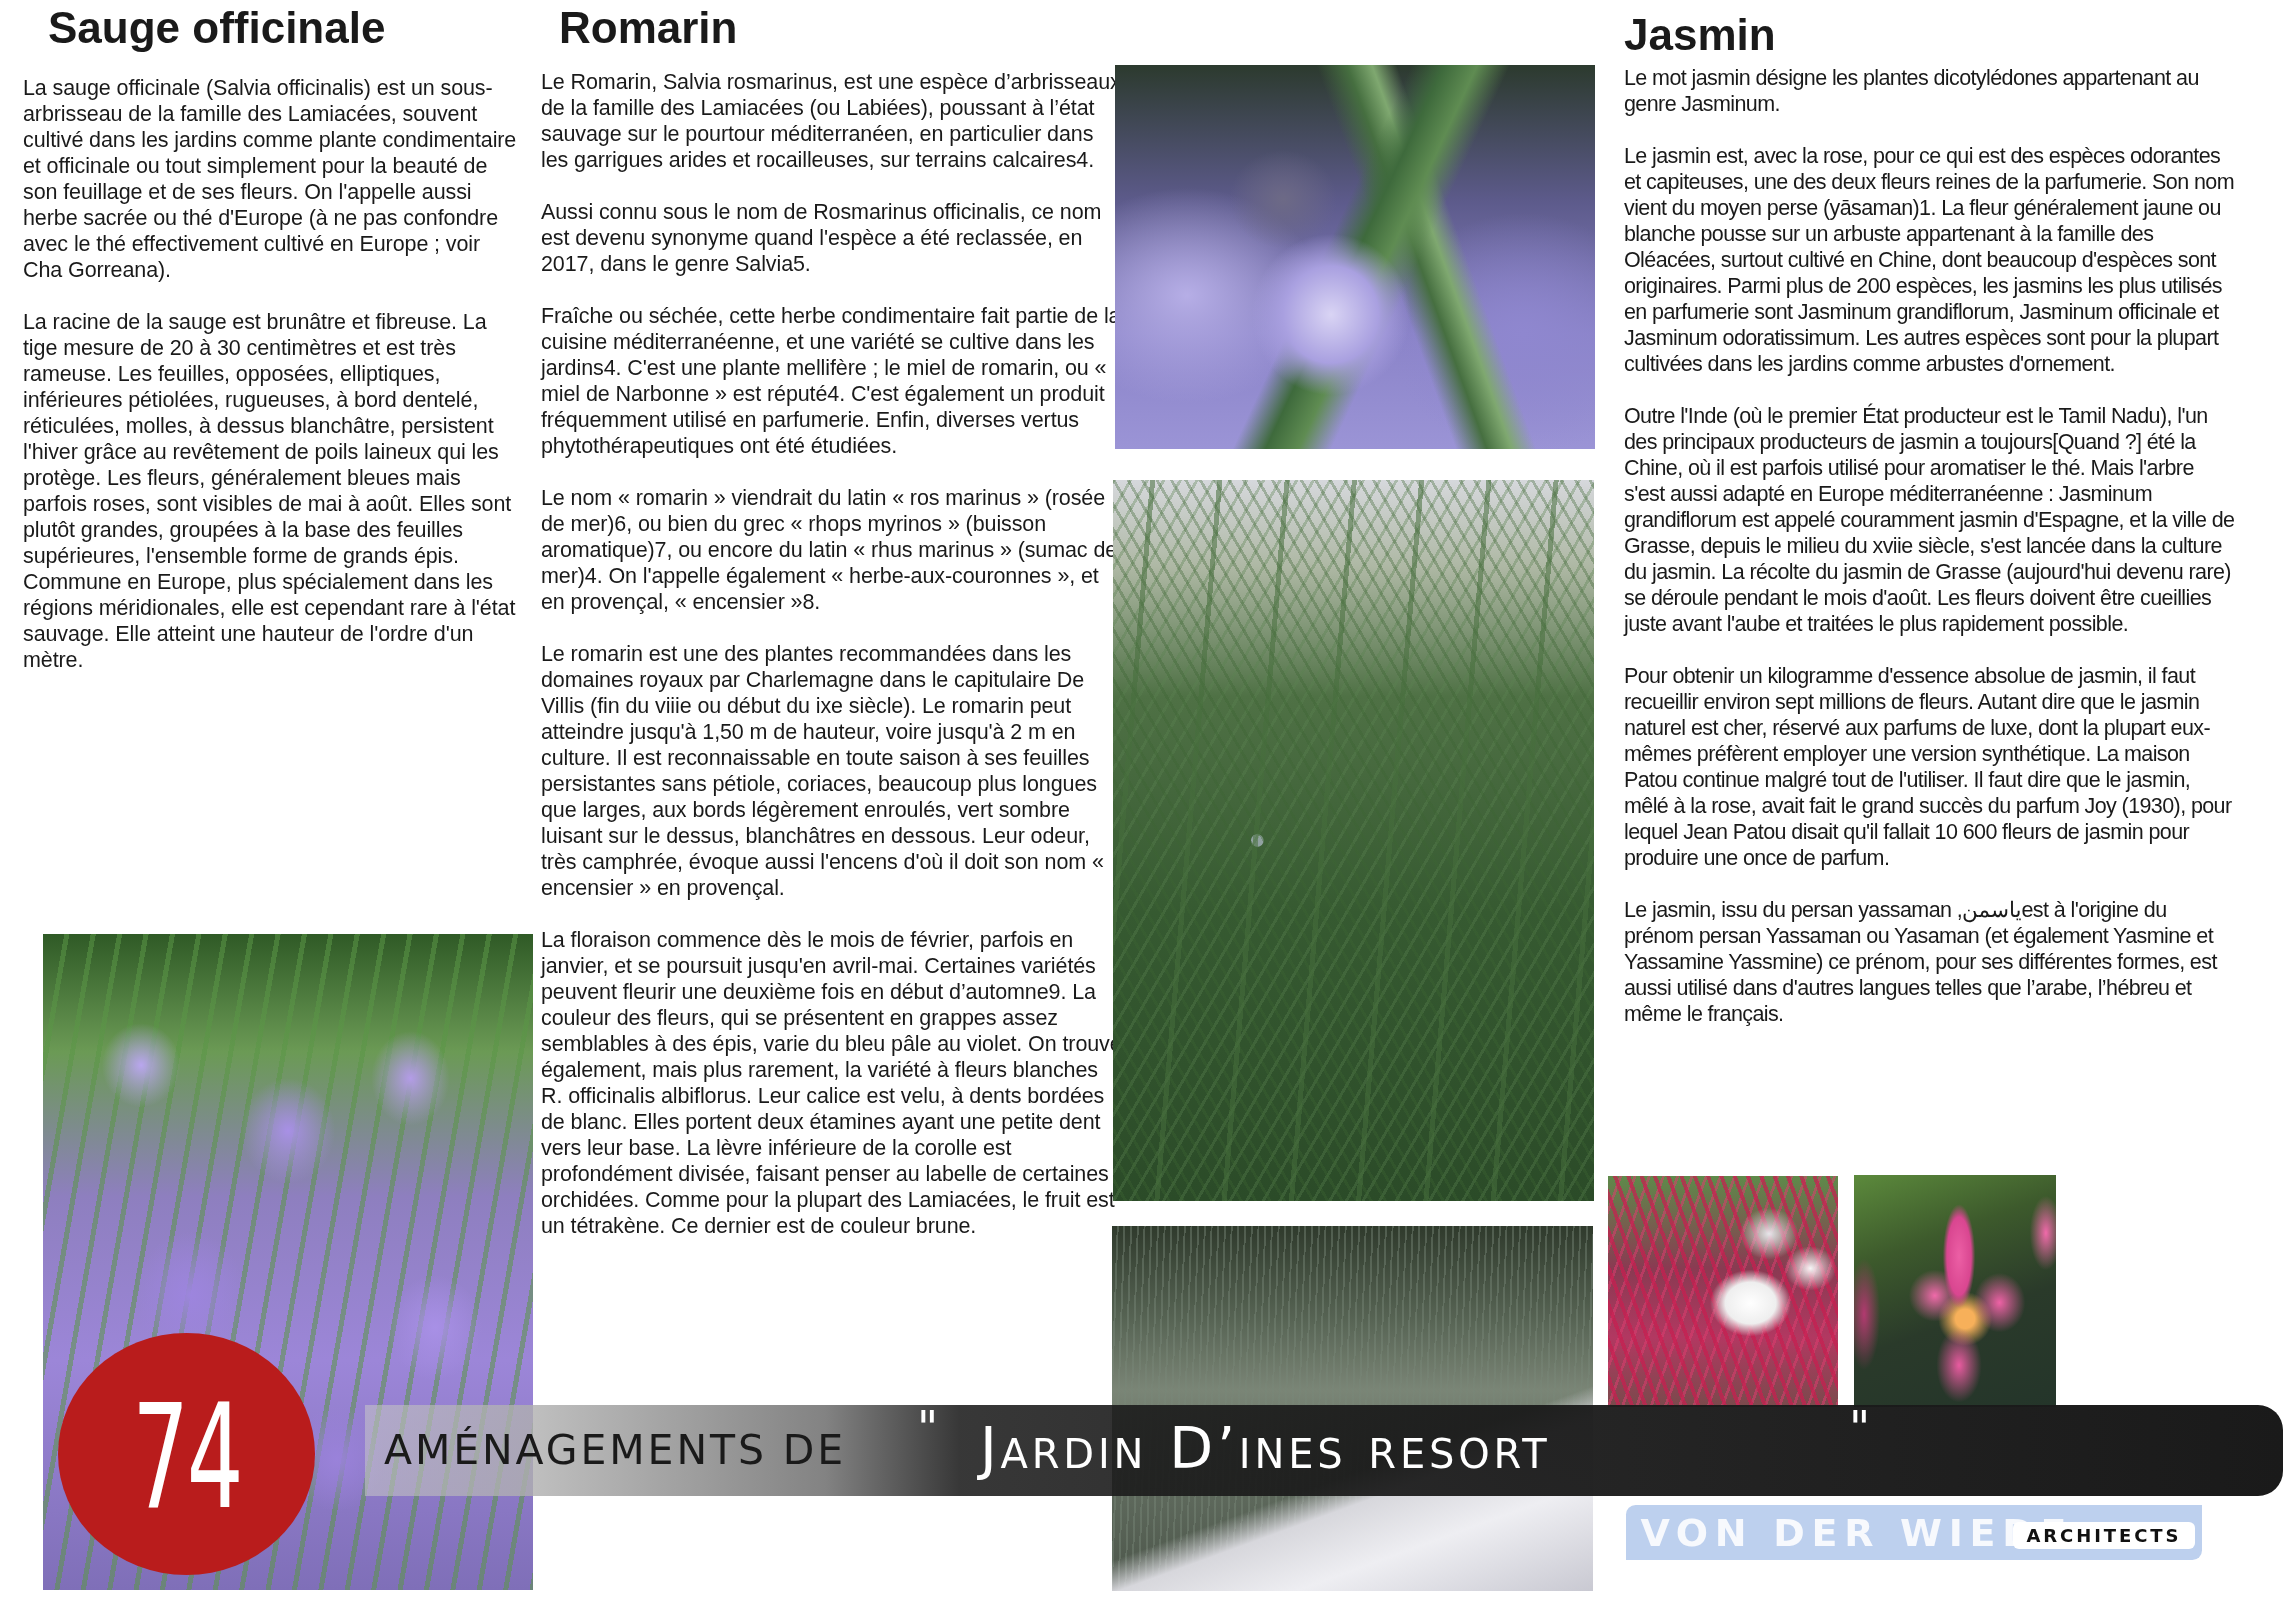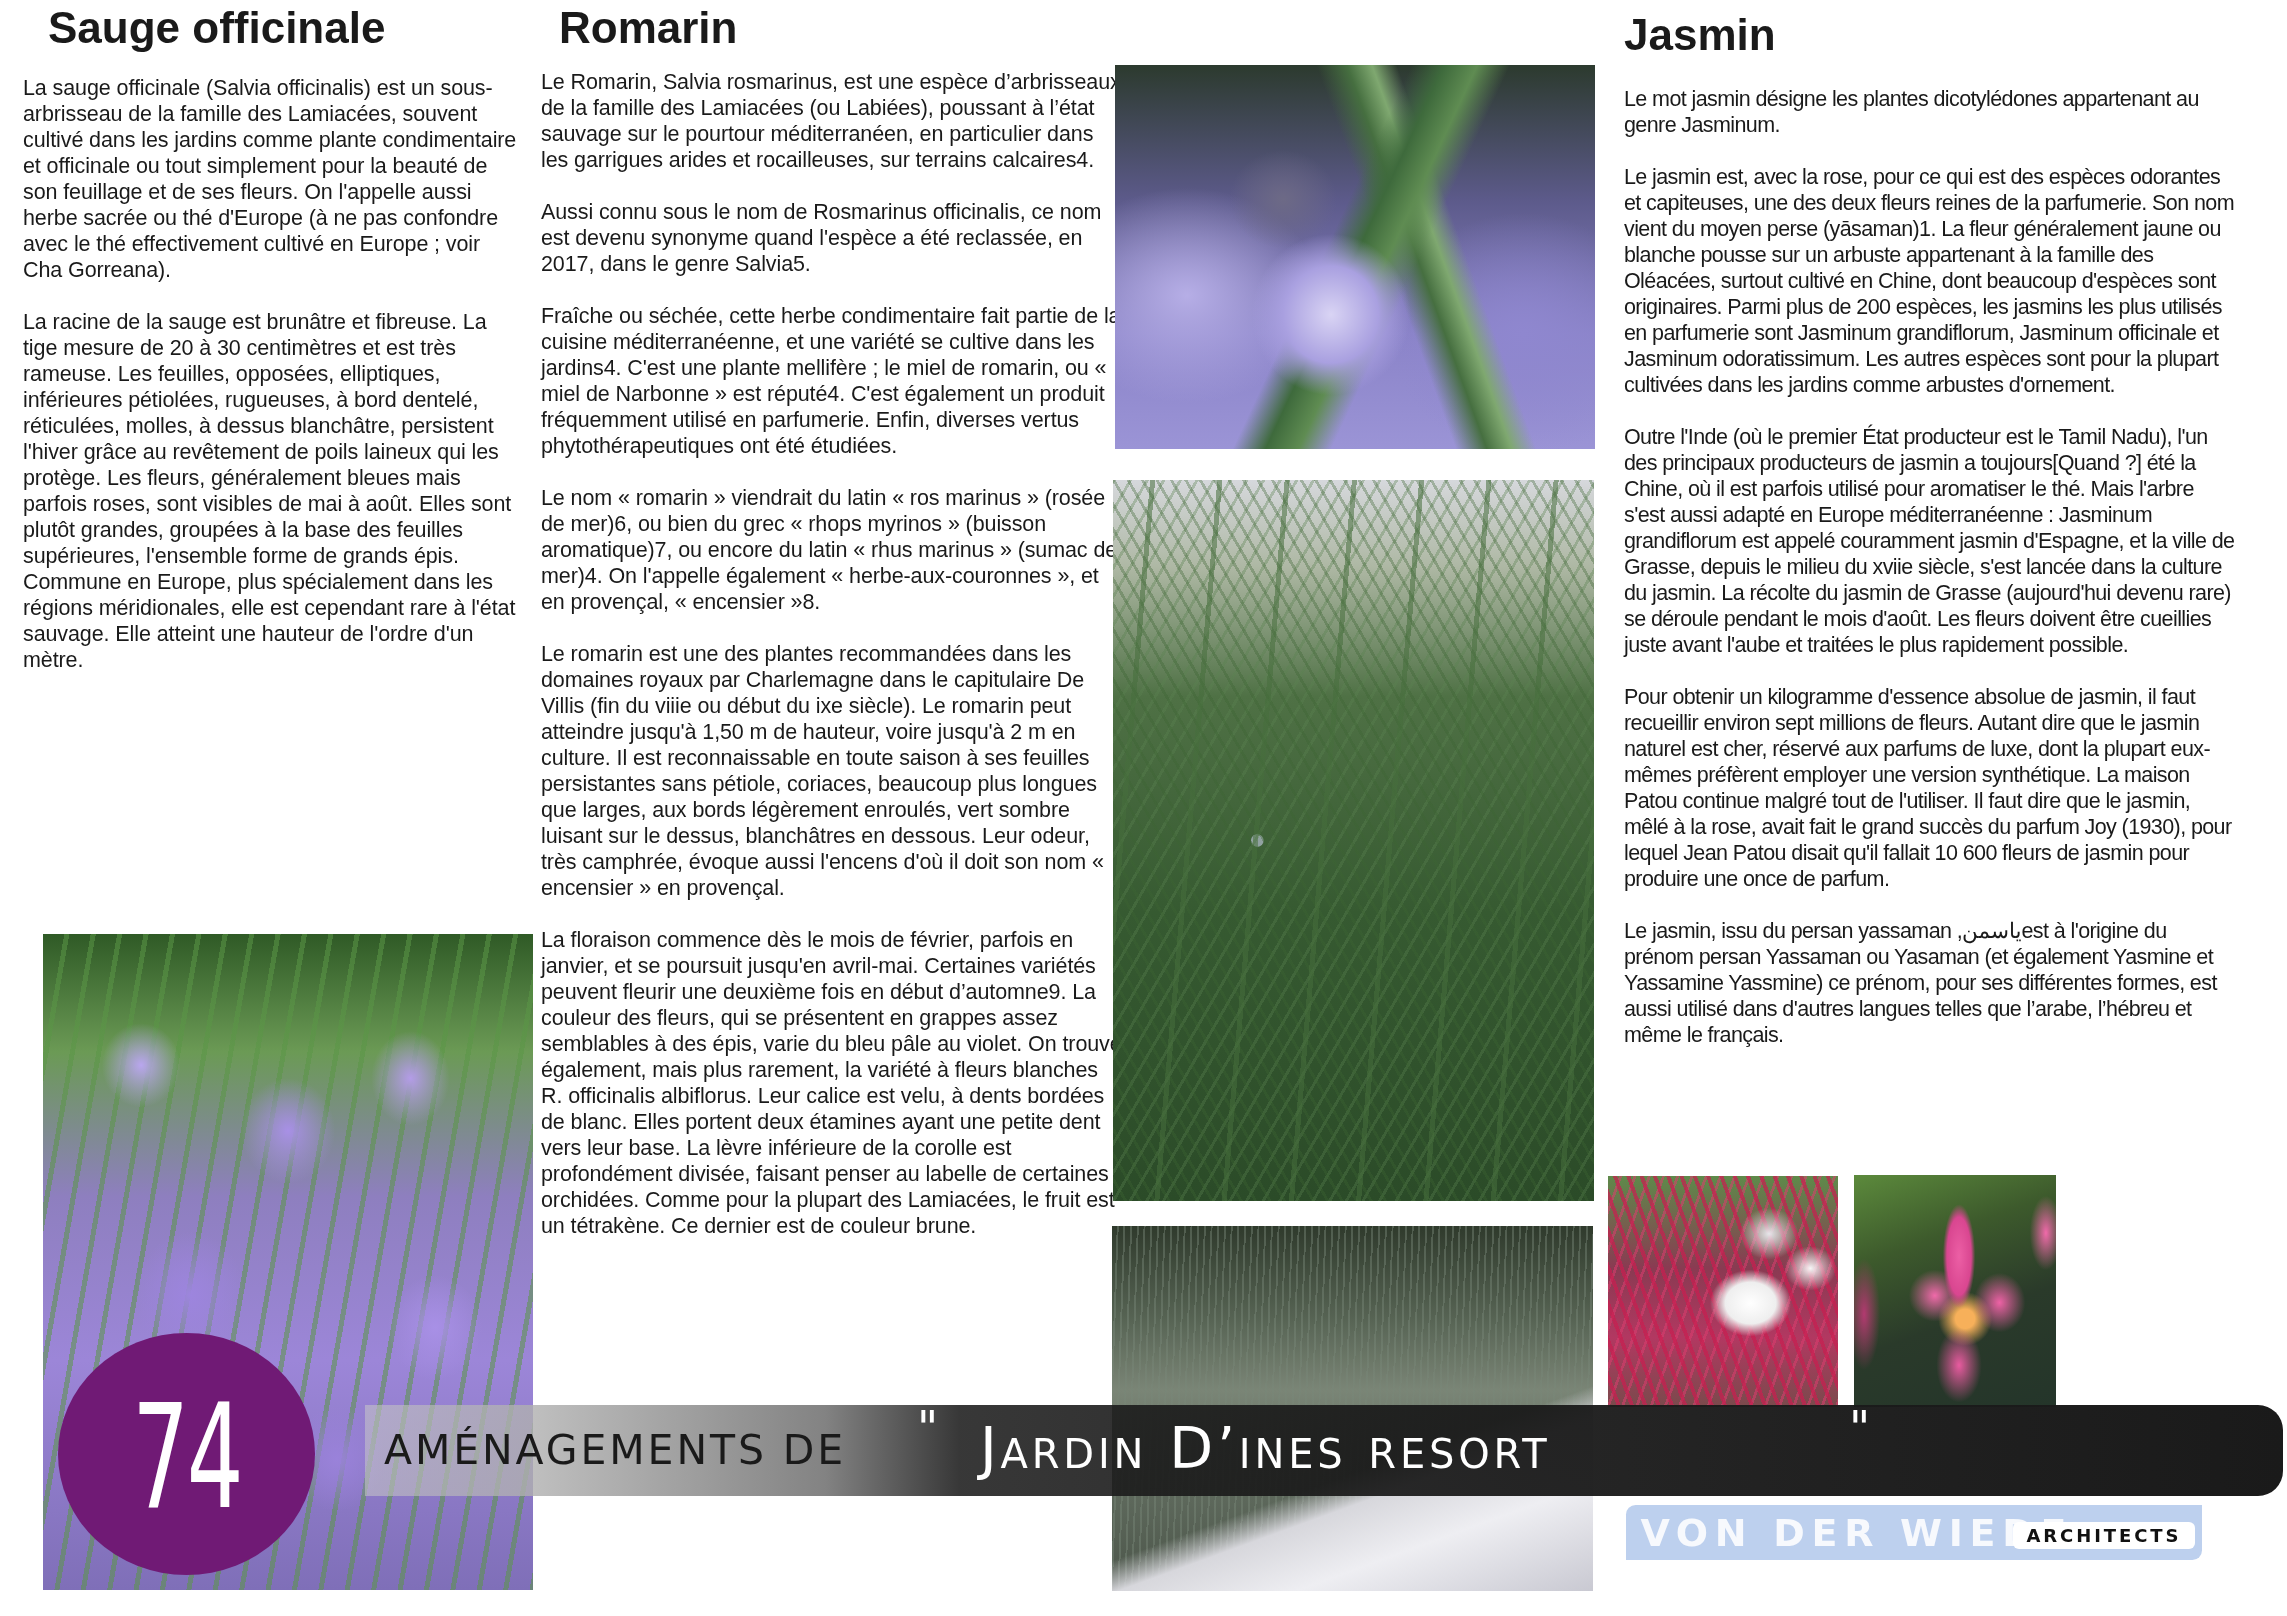--- a/index.html
+++ b/index.html
@@ -3,21 +3,21 @@
 <meta charset="utf-8">
 <style>
   html, body { margin:0; padding:0; background:#ffffff; }
   body { width:2287px; height:1617px; position:relative; overflow:hidden;
          font-family:"Liberation Sans", sans-serif; color:#1a1a1a; }
   .abs { position:absolute; }
   .title { font-size:44px; line-height:1; font-weight:bold; margin:0; color:#1a1a1a; }
   .body-text { font-size:21.5px; line-height:26px; letter-spacing:-0.1px; }
   .body-text p { margin:0 0 26px 0; }
   .body-text p:last-child { margin-bottom:0; }
-  .condensed { letter-spacing:-0.6px;margin-top:21px; }
+  .condensed { letter-spacing:-0.6px; }
 
   .photo { position:absolute; overflow:hidden; }
   
   .ph-rosemary-flower {
     background:
       radial-gradient(ellipse 22% 28% at 45% 65%, #d9d4f4 0%, #a9a0e0 45%, rgba(140,130,210,0) 75%),
       radial-gradient(ellipse 14% 16% at 35% 35%, #6d6a86 0%, rgba(109,106,134,0) 80%),
       linear-gradient(115deg, rgba(0,0,0,0) 45%, #3e6a3c 50%, #5f8c52 55%, rgba(0,0,0,0) 60%),
       linear-gradient(70deg, rgba(0,0,0,0) 55%, #466f40 60%, #7fa870 64%, rgba(0,0,0,0) 68%),
       radial-gradient(ellipse 40% 40% at 15% 60%, #b6aee6 0%, rgba(182,174,230,0) 70%),
@@ -65,21 +65,21 @@
       radial-gradient(ellipse 16% 16% at 72% 55%, #ee62a6 0%, rgba(238,98,166,0) 80%),
       radial-gradient(ellipse 14% 20% at 52% 82%, #e85ba0 0%, rgba(232,91,160,0) 80%),
       radial-gradient(circle at 55% 62%, #f7b05a 0 9.6px, rgba(247,176,90,0) 27px),
       radial-gradient(ellipse 10% 20% at 95% 25%, #f06aaa 0%, rgba(240,106,170,0) 80%),
       radial-gradient(ellipse 10% 30% at 5% 60%, #b23a70 0%, rgba(178,58,112,0) 80%),
       linear-gradient(160deg, #5c8a3c 0%, #3d5a2c 30%, #2a3a2a 60%, #24352a 100%);
   }
 
   
   .page-circle { position:absolute; left:58px; top:1333px; width:257px; height:242px;
-    border-radius:50%; background:#701a75; display:flex; align-items:center; justify-content:center; z-index:3;text-align:center; }
+    border-radius:50%; background:#b91c1c; display:flex; align-items:center; justify-content:center; z-index:3;text-align:center; }
   .page-number { color:#ffffff; font-family:"DejaVu Sans", sans-serif; font-weight:normal;
     font-size:144px; letter-spacing:-3.8px; transform:scaleX(0.62); line-height:1; margin-top:5.8px; }
 
   
   .banner { position:absolute; left:365px; top:1405px; width:1918px; height:91px; z-index:2;
     border-radius:0 25px 25px 0;
     background:linear-gradient(90deg, rgba(200,200,200,0.55) 0%, rgba(170,170,170,0.9) 12%,
       rgba(120,120,120,0.92) 24%, rgba(28,28,28,0.88) 31%, rgba(26,26,26,0.95) 60%, #1a1a1a 100%); }
   .banner-left { position:absolute; left:19px; top:21px; font-size:41px; letter-spacing:2.9px;
     color:#1a1a1a; font-family:"DejaVu Sans", sans-serif; font-weight:normal; transform-origin:left; }

